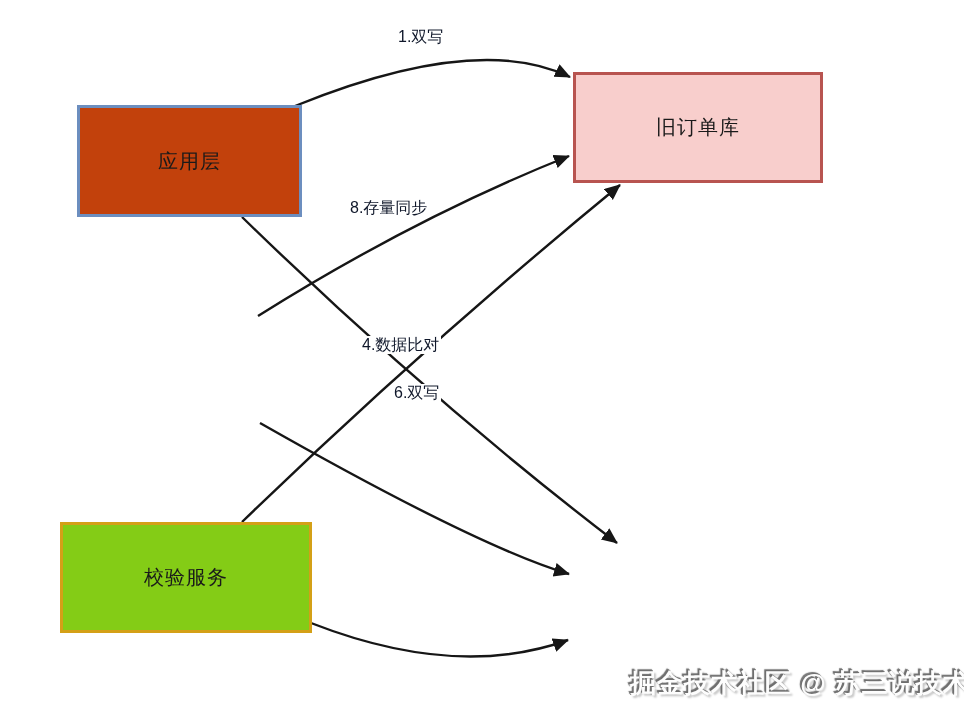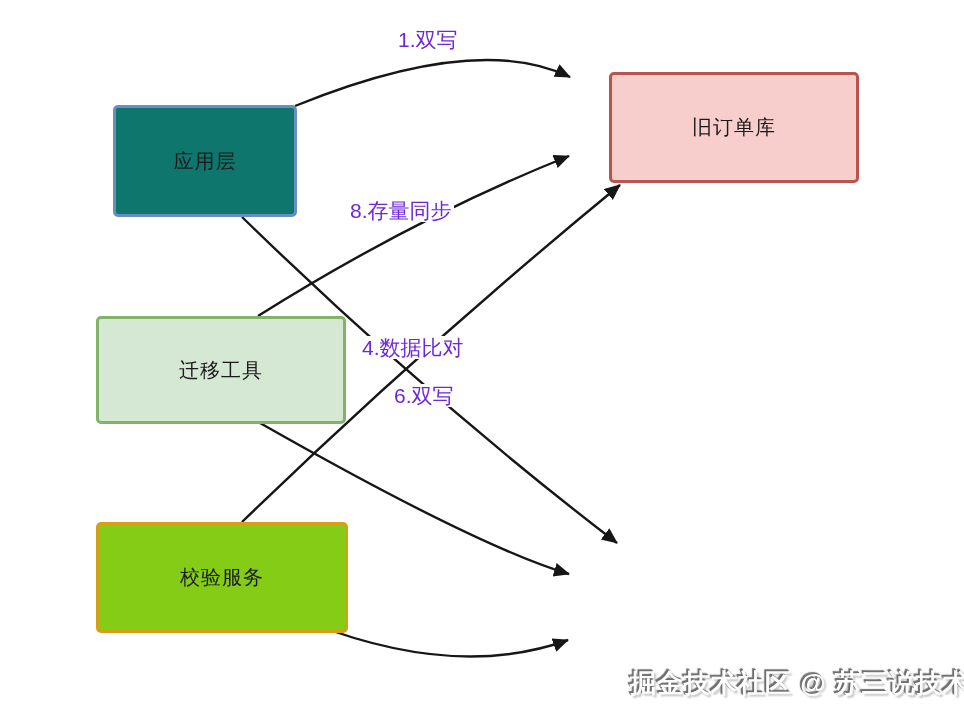--- a/index.html
+++ b/index.html
@@ -27,33 +27,32 @@
     position: absolute;
     box-sizing: border-box;
     border: 3px solid #000;
     display: flex;
     align-items: center;
     justify-content: center;
     font-size: 20px;
     color: #1a1a1a;
     z-index: 2;
     letter-spacing: 1px;
-    border-radius: 5px;
-    margin-left: 36px;
+    border-radius: 0;
   }
-  .node-app        { left: 77px;  top: 105px; width: 184px; height: 112px; background: #0f766e; border-color: #6c8ebf; }
+  .node-app        { left: 77px;  top: 105px; width: 225px; height: 112px; background: #c2410c; border-color: #6c8ebf; }
   .node-migration  { left: 60px;  top: 316px; width: 250px; height: 108px; background: #d5e8d4; border-color: #82b366; }
   .node-validation { left: 60px;  top: 522px; width: 252px; height: 111px; background: #84cc16; border-color: #d4a017; }
   .node-old-db     { left: 573px; top: 72px;  width: 250px; height: 111px; background: #f8cecc; border-color: #b85450; }
   .node-new-db     { left: 573px; top: 545px; width: 249px; height: 108px; background: #e1d5e7; border-color: #9673a6; }
   .edge-label {
     position: absolute;
     background: #ffffff;
-    font-size: 21px;
-    color: #6d28d9;
+    font-size: 16px;
+    color: #0f172a;
     white-space: nowrap;
     z-index: 3;
     padding: 0 2px;
     line-height: 1.1;
   }
   .label-1 { left: 396px; top: 28px;  }
   .label-3 { left: 348px; top: 199px; }
   .label-4 { left: 360px; top: 336px; }
   .label-2 { left: 392px; top: 384px; }
   .watermark {
@@ -85,23 +84,20 @@
     <path d="M 258 316 Q 414 218 569 156" fill="none" stroke="#161616" stroke-width="2.4" marker-end="url(#arrow)"></path>
     <path d="M 260 423 Q 478 547 569 574" fill="none" stroke="#161616" stroke-width="2.4" marker-end="url(#arrow)"></path>
     <path d="M 242 522 Q 425 345 620 185" fill="none" stroke="#161616" stroke-width="2.4" marker-end="url(#arrow)"></path>
     <path d="M 311 623 Q 457 680 568 640" fill="none" stroke="#161616" stroke-width="2.4" marker-end="url(#arrow)"></path>
   </svg>
 
   <div class="node node-app">
     <span>应用层</span>
   </div>
 
-  <div class="node node-migration">
-    <span>迁移工具</span>
-  </div>
 
   <div class="node node-validation">
     <span>校验服务</span>
   </div>
 
   <div class="node node-old-db">
     <span>旧订单库</span>
   </div>
 
 

